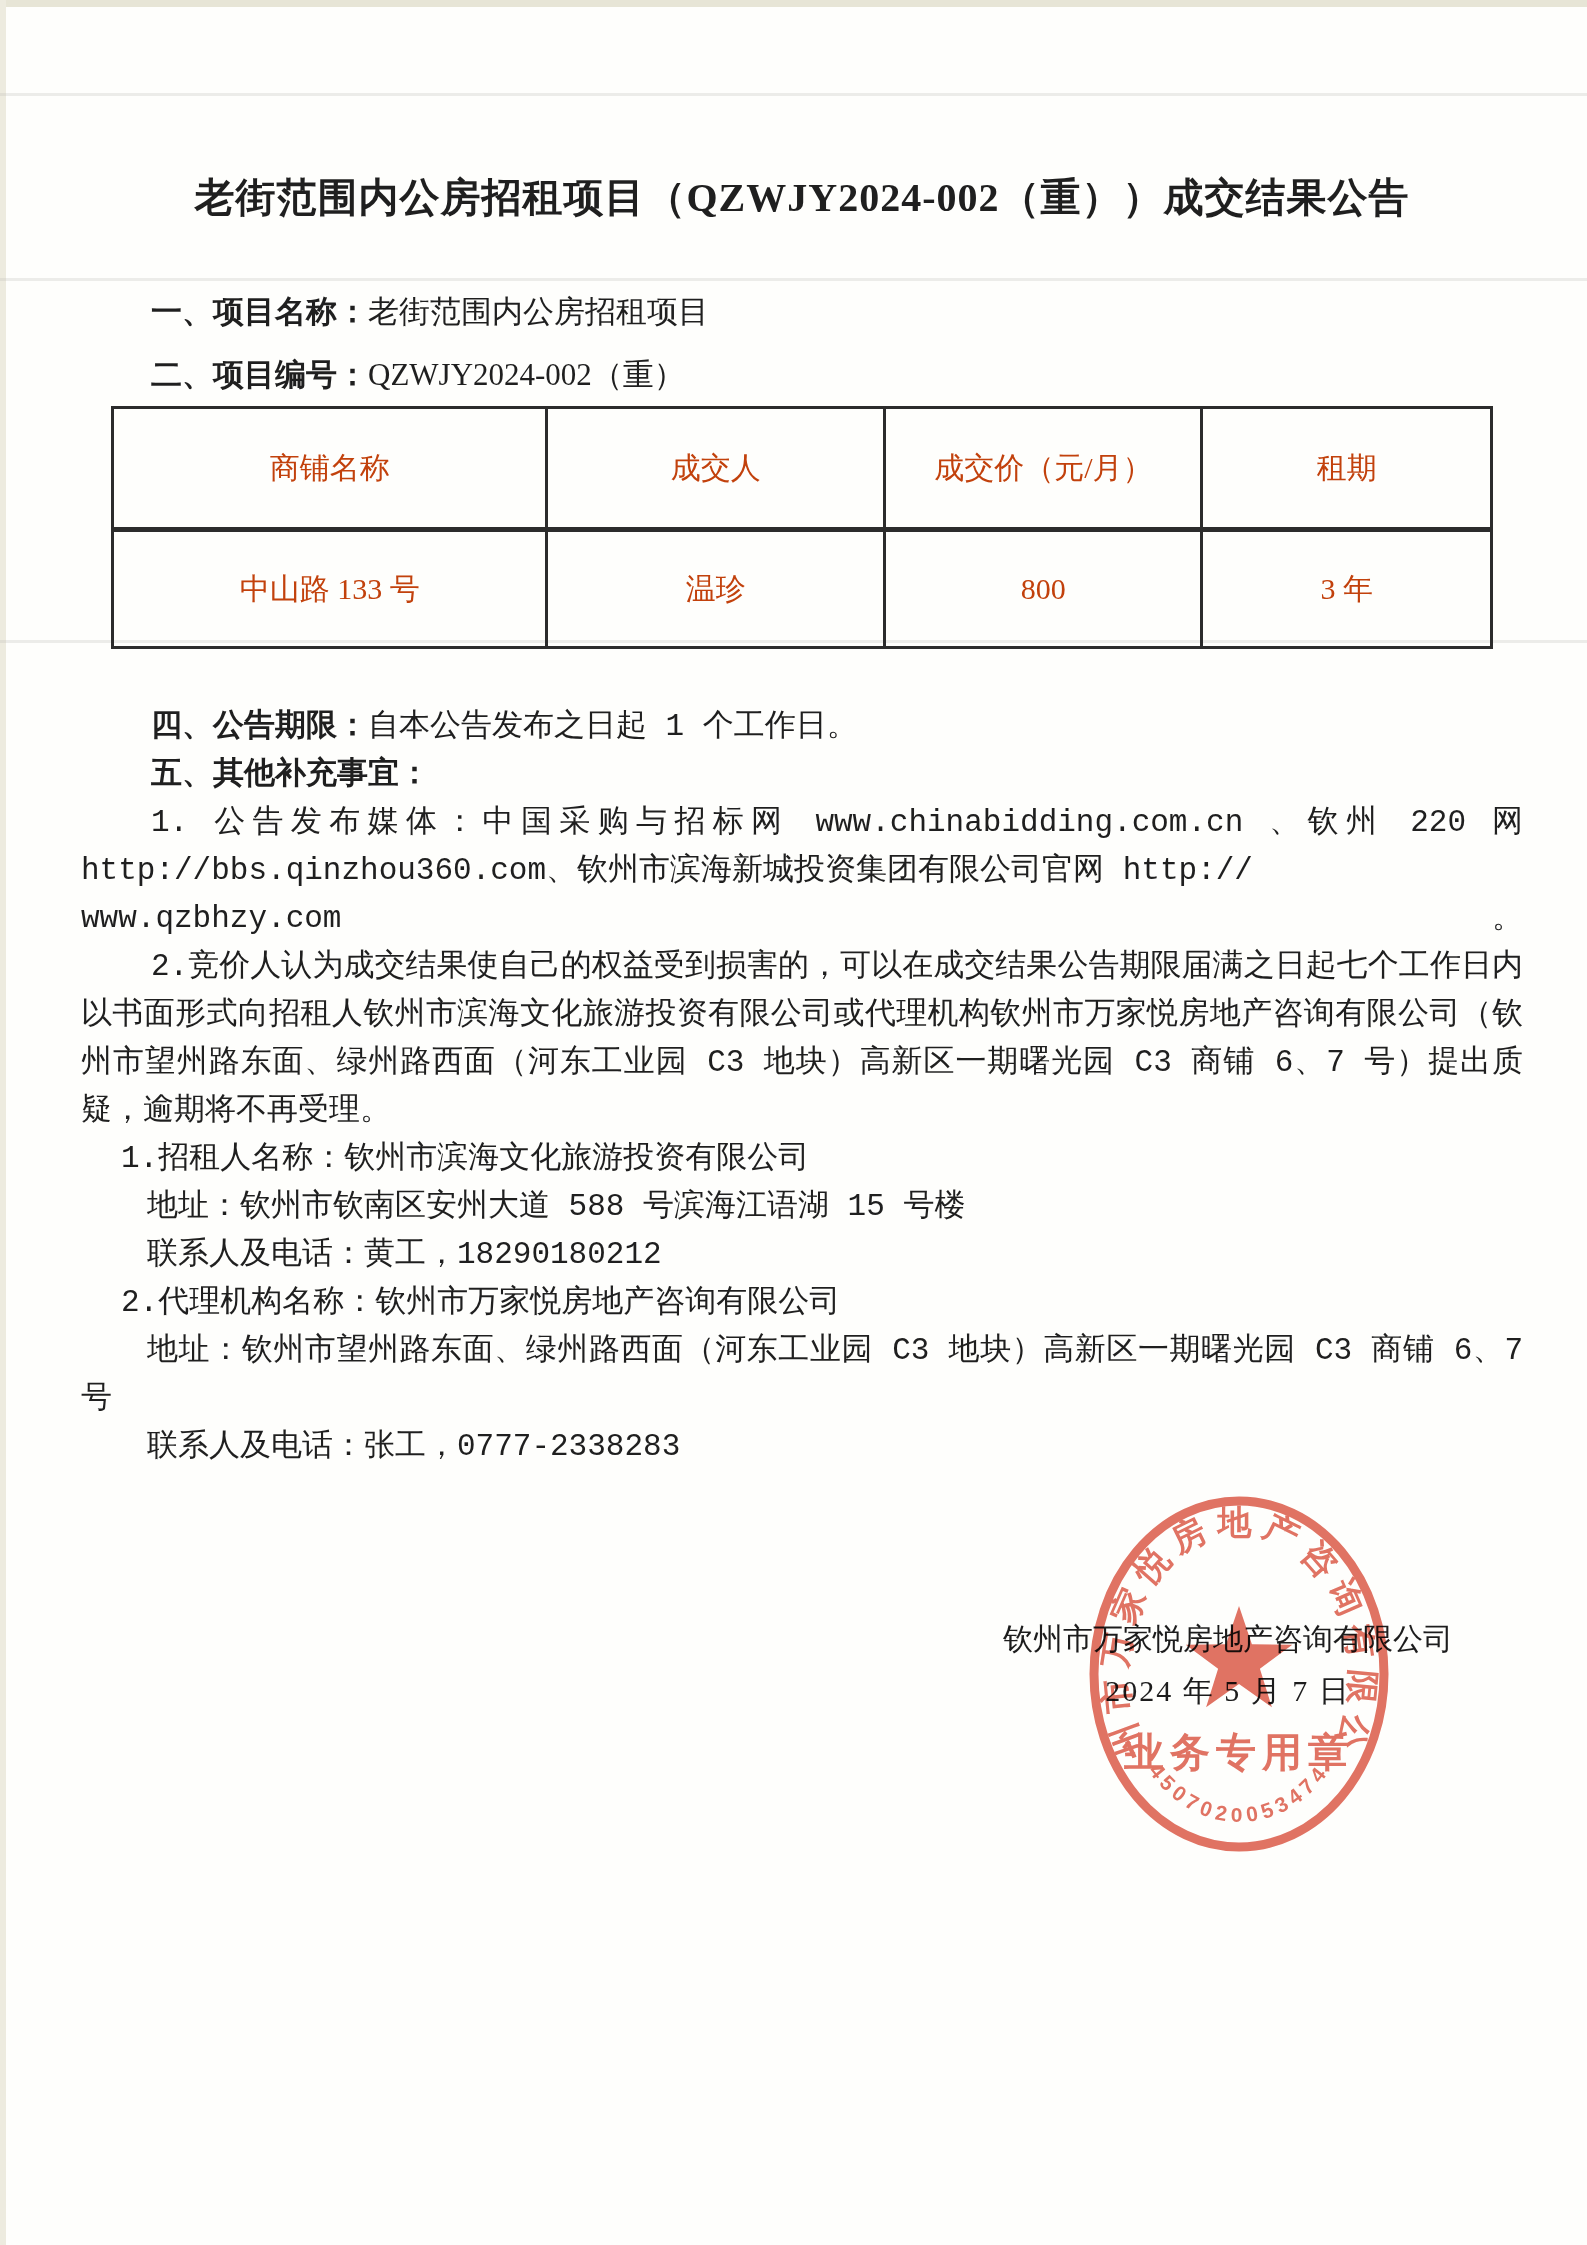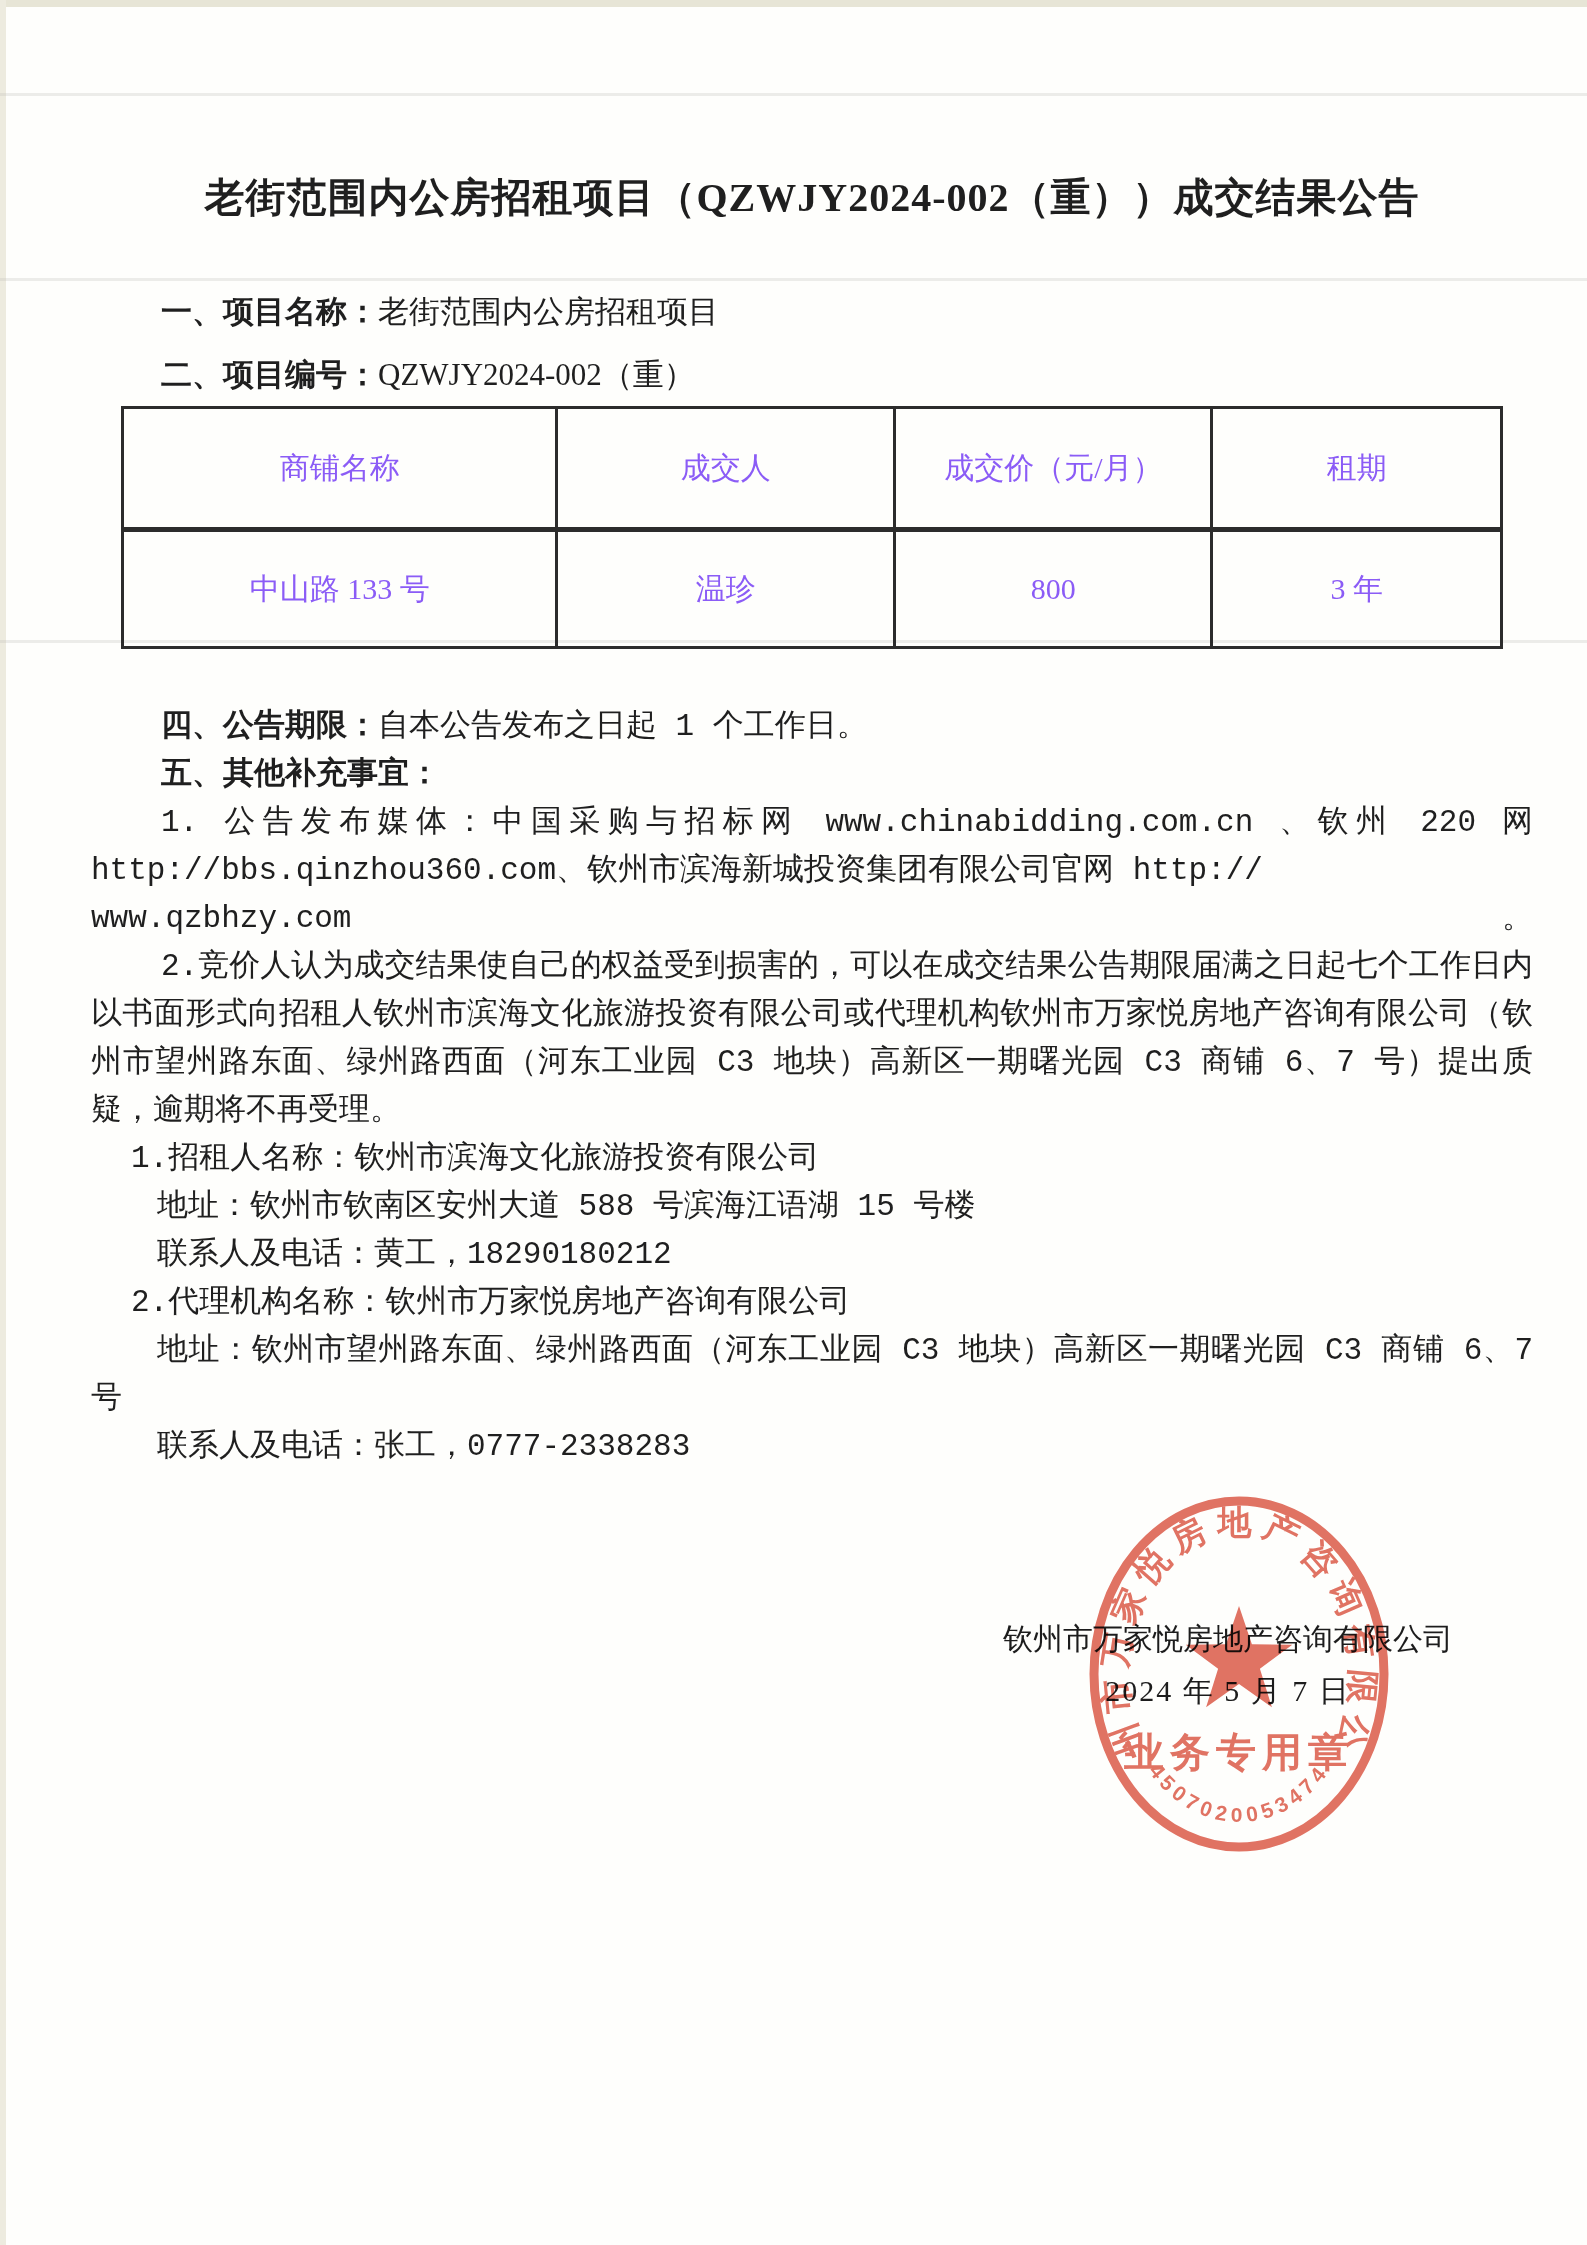--- a/index.html
+++ b/index.html
@@ -12,40 +12,40 @@
     color:#1f1f1f;
   }
   
   .edge-top { position:absolute; top:0; left:0; right:0; height:7px; background:#e7e5d6; }
   .edge-left { position:absolute; top:0; left:0; bottom:0; width:6px; background:#edebdf; }
   .scanline { position:absolute; left:0; right:0; height:3px; background:rgba(190,190,182,0.28); }
   .scanline.l1 { top:93px; }
   .scanline.l2 { top:278px; }
   .scanline.l3 { top:640px; }
 
-  .content { position:absolute; left:91px; top:0; width:1442px; }
+  .content { position:absolute; left:81px; top:0; width:1442px; }
 
   h1.doc-title {
     margin:170px 0 0 0;
     font-size:40px; line-height:56px;
     font-weight:bold; text-align:center;
     letter-spacing:1px;
   }
 
   .info-block { margin-top:54px; font-size:31px; line-height:63px; }
   .info-block p { margin:0; text-indent:70px; }
   .lbl { font-weight:bold; }
 
   table.deal-table {
     margin:0 0 0 30px;
     width:1382px;
     border-collapse:collapse;
     table-layout:fixed;
     font-size:30px;
-    color:#8b5cf6;
+    color:#c2410c;
   }
   table.deal-table, table.deal-table td { border:3px solid #2c2c2c; }
   table.deal-table td { text-align:center; vertical-align:middle; padding:0; }
   table.deal-table tr.hdr td { height:118px; border-bottom-width:5px; }
   table.deal-table tr.data td { height:114px; }
 
   .body-block { margin-top:54px; font-size:31px; line-height:48px;font-family:Liberation Mono, monospace; }
   .body-block p { margin:0; }
   .para { text-indent:70px; text-align:justify; }
   .media-line1 { display:block; text-indent:70px; text-align-last:justify; }

